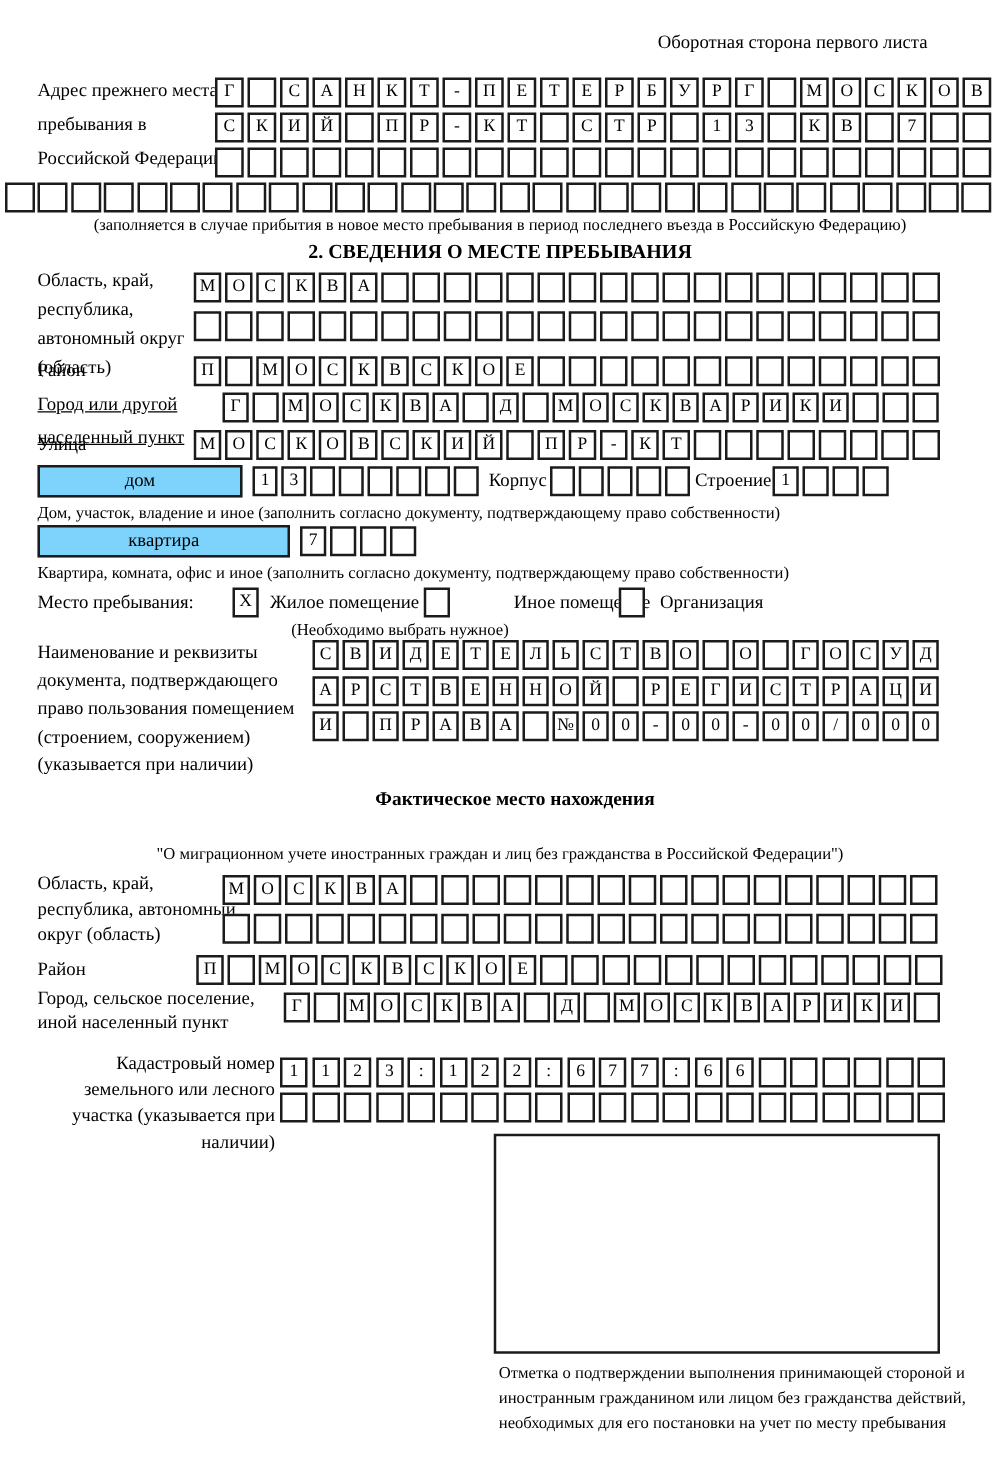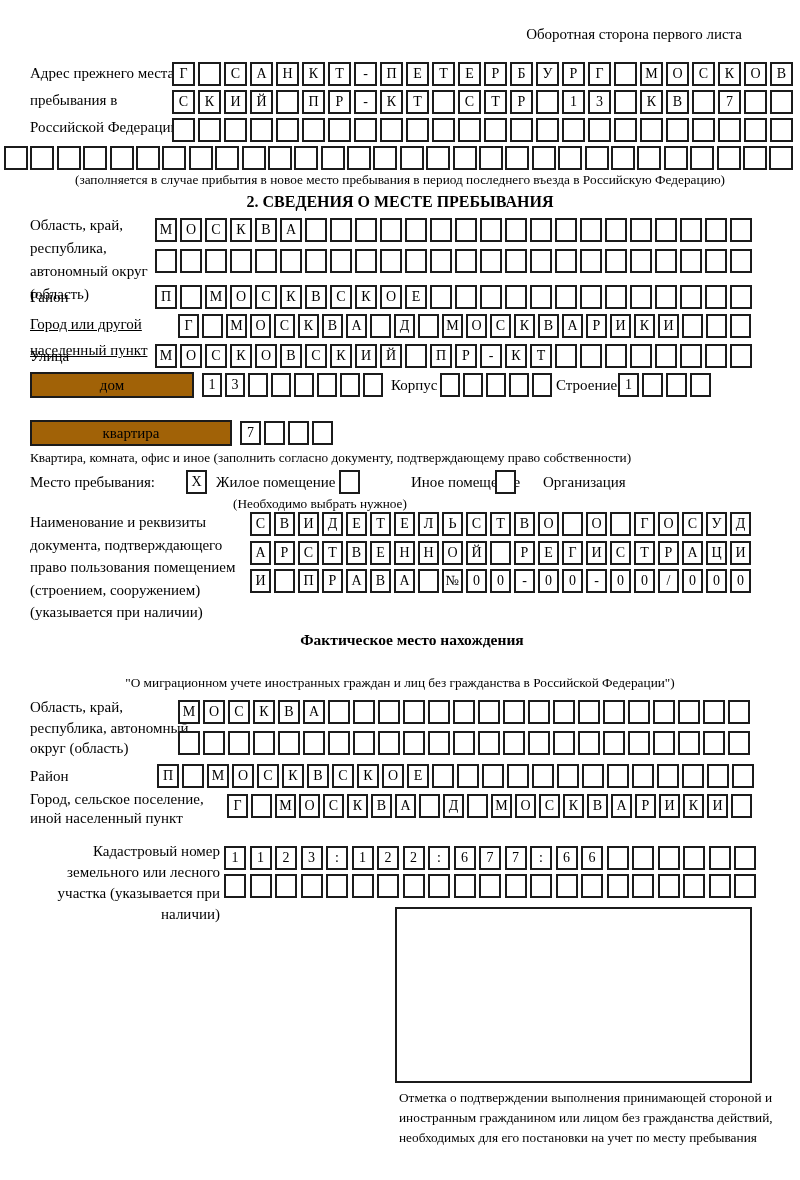--- a/index.html
+++ b/index.html
@@ -17,21 +17,21 @@
     border:2px solid #1b1b1b;margin-right:3px;background:#fff;
     display:flex;align-items:center;justify-content:center;font-size:14px;
   }
   .r26 .cell{width:23px;}
   .rwide .cell{width:24px;margin-right:2.4px;}
   .r24 .cell{width:21px;}
   .rcad .cell{margin-right:3.5px;}
   .rhouse .cell{width:20px;}
   .lblbox{
     position:absolute;border:2px solid #1b1b1b;box-sizing:border-box;height:26px;
-    display:flex;align-items:center;justify-content:center;font-size:15px;background:#a16207;
+    display:flex;align-items:center;justify-content:center;font-size:15px;background:#7dd3fc;
   }
   .checkbox{
     position:absolute;width:21px;height:24px;border:2px solid #1b1b1b;box-sizing:border-box;
     display:flex;align-items:center;justify-content:center;font-size:14px;background:#fff;
   }
   .stampbox{position:absolute;border:2px solid #1b1b1b;box-sizing:border-box;background:#fff;}
 </style>
 </head>
 <body>
 
@@ -311,37 +311,38 @@
       <span class="cell"></span>
       <span class="cell"></span>
     </div>
   <div class="lbl" style="left:556px;top:373px;">Строение</div>
   <div class="cellrow r24" style="left:618px;top:373px;">
       <span class="cell">1</span>
       <span class="cell"></span>
       <span class="cell"></span>
       <span class="cell"></span>
     </div>
+  <div class="note" style="left:30px;top:401px;">Дом, участок, владение и иное (заполнить согласно документу, подтверждающему право собственности)</div>
 
   <div class="lblbox" style="left:30px;top:420px;width:202px;">квартира</div>
   <div class="cellrow r24" style="left:240px;top:421px;">
       <span class="cell">7</span>
       <span class="cell"></span>
       <span class="cell"></span>
       <span class="cell"></span>
     </div>
   <div class="note" style="left:30px;top:449px;">Квартира, комната, офис и иное (заполнить согласно документу, подтверждающему право собственности)</div>
 
   <div class="lbl" style="left:30px;top:470px;">Место пребывания:</div>
   <div class="checkbox" style="left:186px;top:470px;">X</div>
   <div class="lbl" style="left:216px;top:470px;">Жилое помещение</div>
   <div class="checkbox" style="left:339px;top:470px;"></div>
   <div class="lbl" style="left:371px;top:470px;margin-left:40px;">Иное помещение</div>
   <div class="checkbox" style="left:495px;top:470px;"></div>
-  <div class="lbl" style="left:543px;top:470px;">Организация</div>
+  <div class="lbl" style="left:528px;top:470px;">Организация</div>
   <div class="note" style="left:233px;top:495px;">(Необходимо выбрать нужное)</div>
 
   <div class="lbl" style="left:30px;top:511px;width:228px;line-height:22.6px;">Наименование и реквизиты документа, подтверждающего право пользования помещением (строением, сооружением) (указывается при наличии)</div>
   <div class="cellrow r24" style="left:250px;top:512px;">
       <span class="cell">С</span>
       <span class="cell">В</span>
       <span class="cell">И</span>
       <span class="cell">Д</span>
       <span class="cell">Е</span>
       <span class="cell">Т</span>

